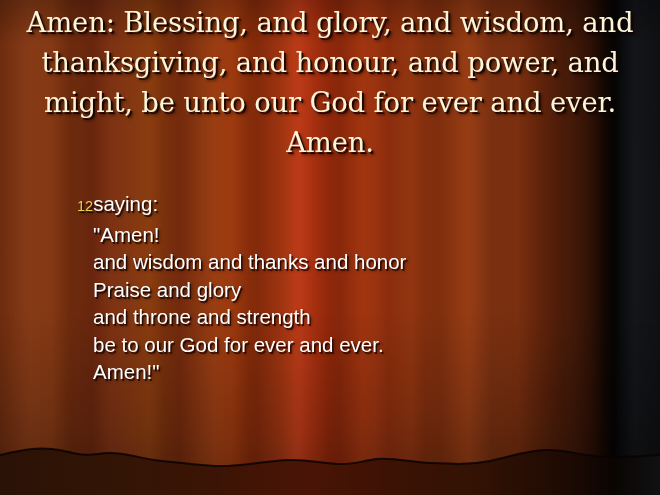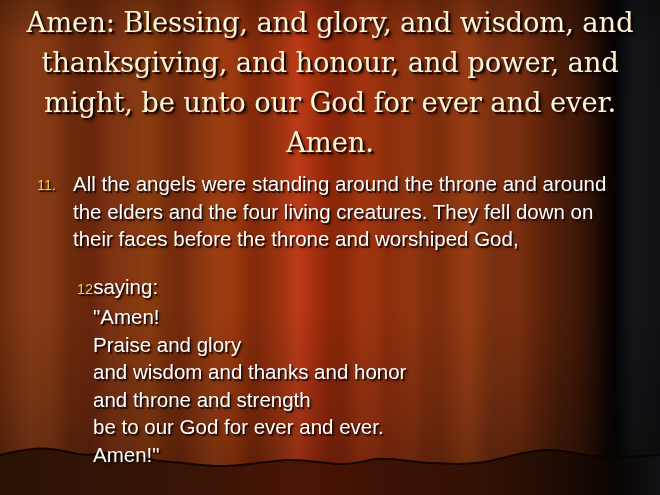--- a/index.html
+++ b/index.html
@@ -207,33 +207,29 @@
                C452,39 470,40 490,36 C510,32 524,26 544,25
                C562,24 576,29 594,31 C610,33 626,32 642,31
                L660,30" fill="none" stroke="rgba(10,2,0,0.85)" stroke-width="2"></path>
     </svg>
   </div>
 
   <div id="title">Amen: Blessing, and glory, and wisdom, and thanksgiving, and honour, and power, and might, be unto our God for ever and ever. Amen.</div>
 
   <div id="body">
 
-    <div class="para">
-      <span class="vnum-lead">11.</span>
-      <span class="para-text">All the angels were standing around the throne and around the elders and the four living creatures. They fell down on their faces before the throne and worshiped God,</span>
-    </div>
 
     <div class="say-line">
       <span class="vnum">12</span><span>saying:</span>
     </div>
 
     <div class="quote-block">
       <span class="quote-line">"Amen!</span>
+      <span class="quote-line">and wisdom and thanks and honor</span>
       <span class="quote-line">Praise and glory</span>
-      <span class="quote-line">and wisdom and thanks and honor</span>
       <span class="quote-line">and throne and strength</span>
       <span class="quote-line">be to our God for ever and ever.</span>
       <span class="quote-line">Amen!"</span>
     </div>
 
   </div>
 
 </div>
 
 </body></html>

